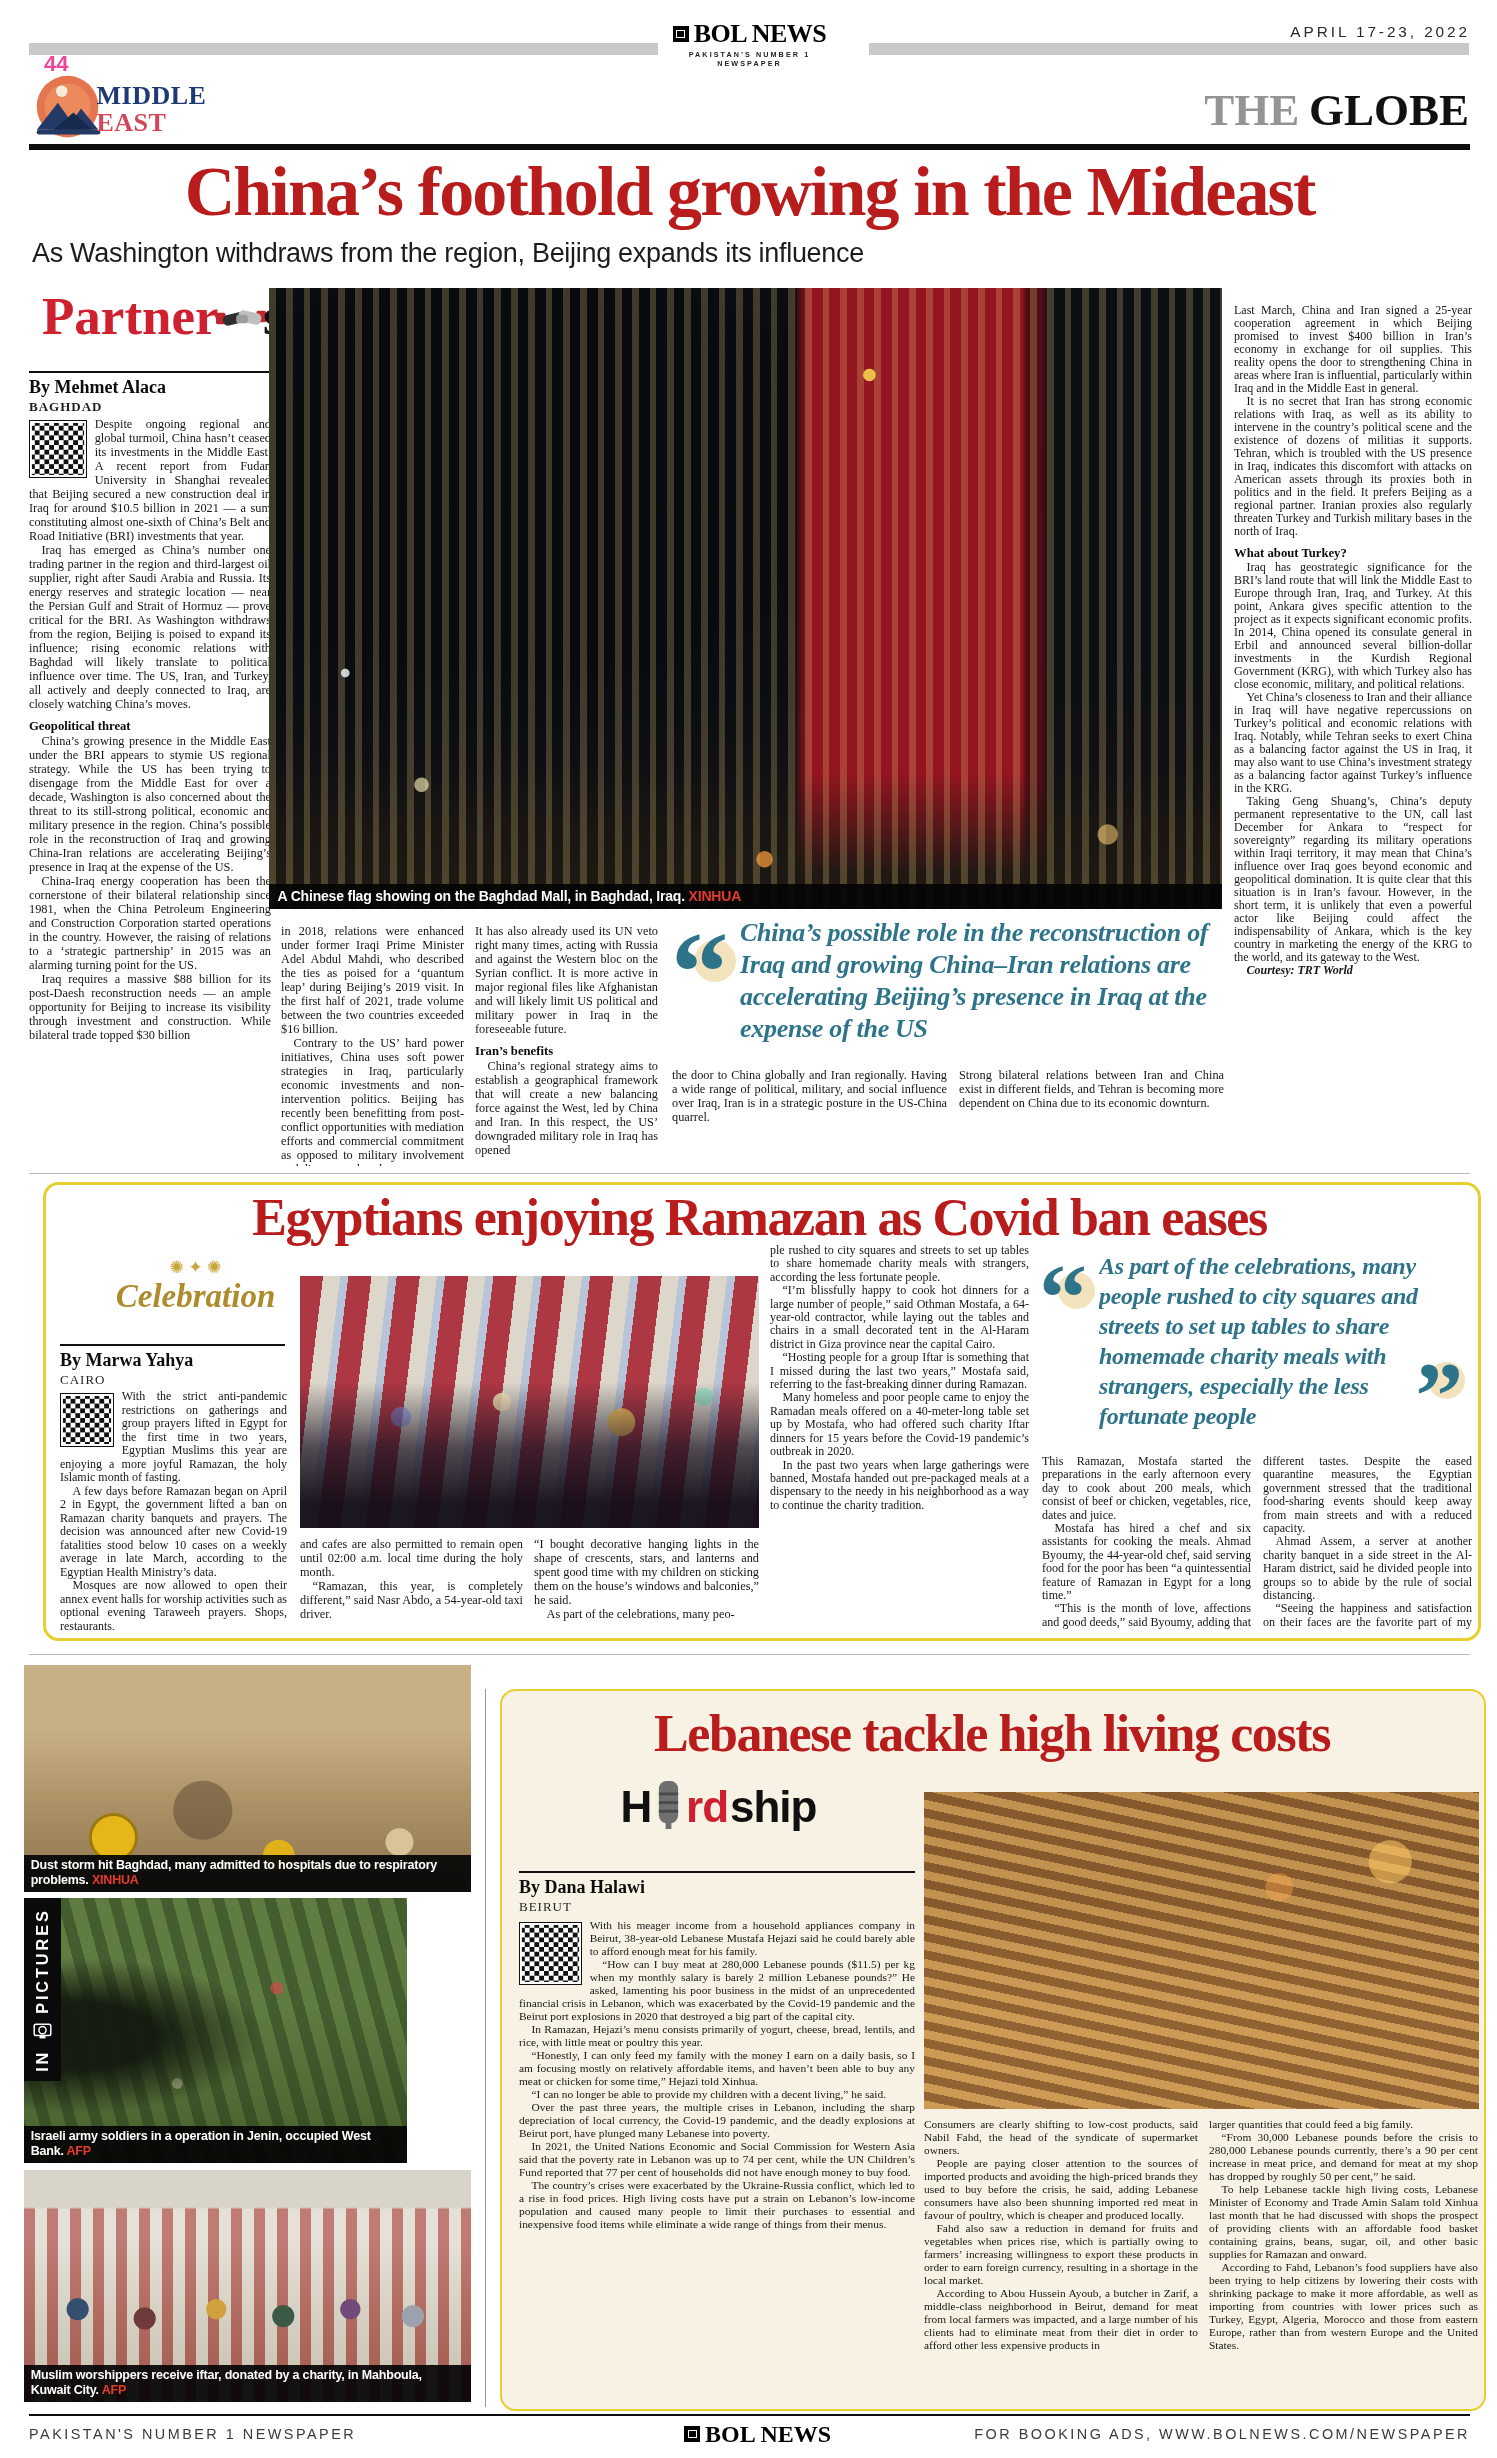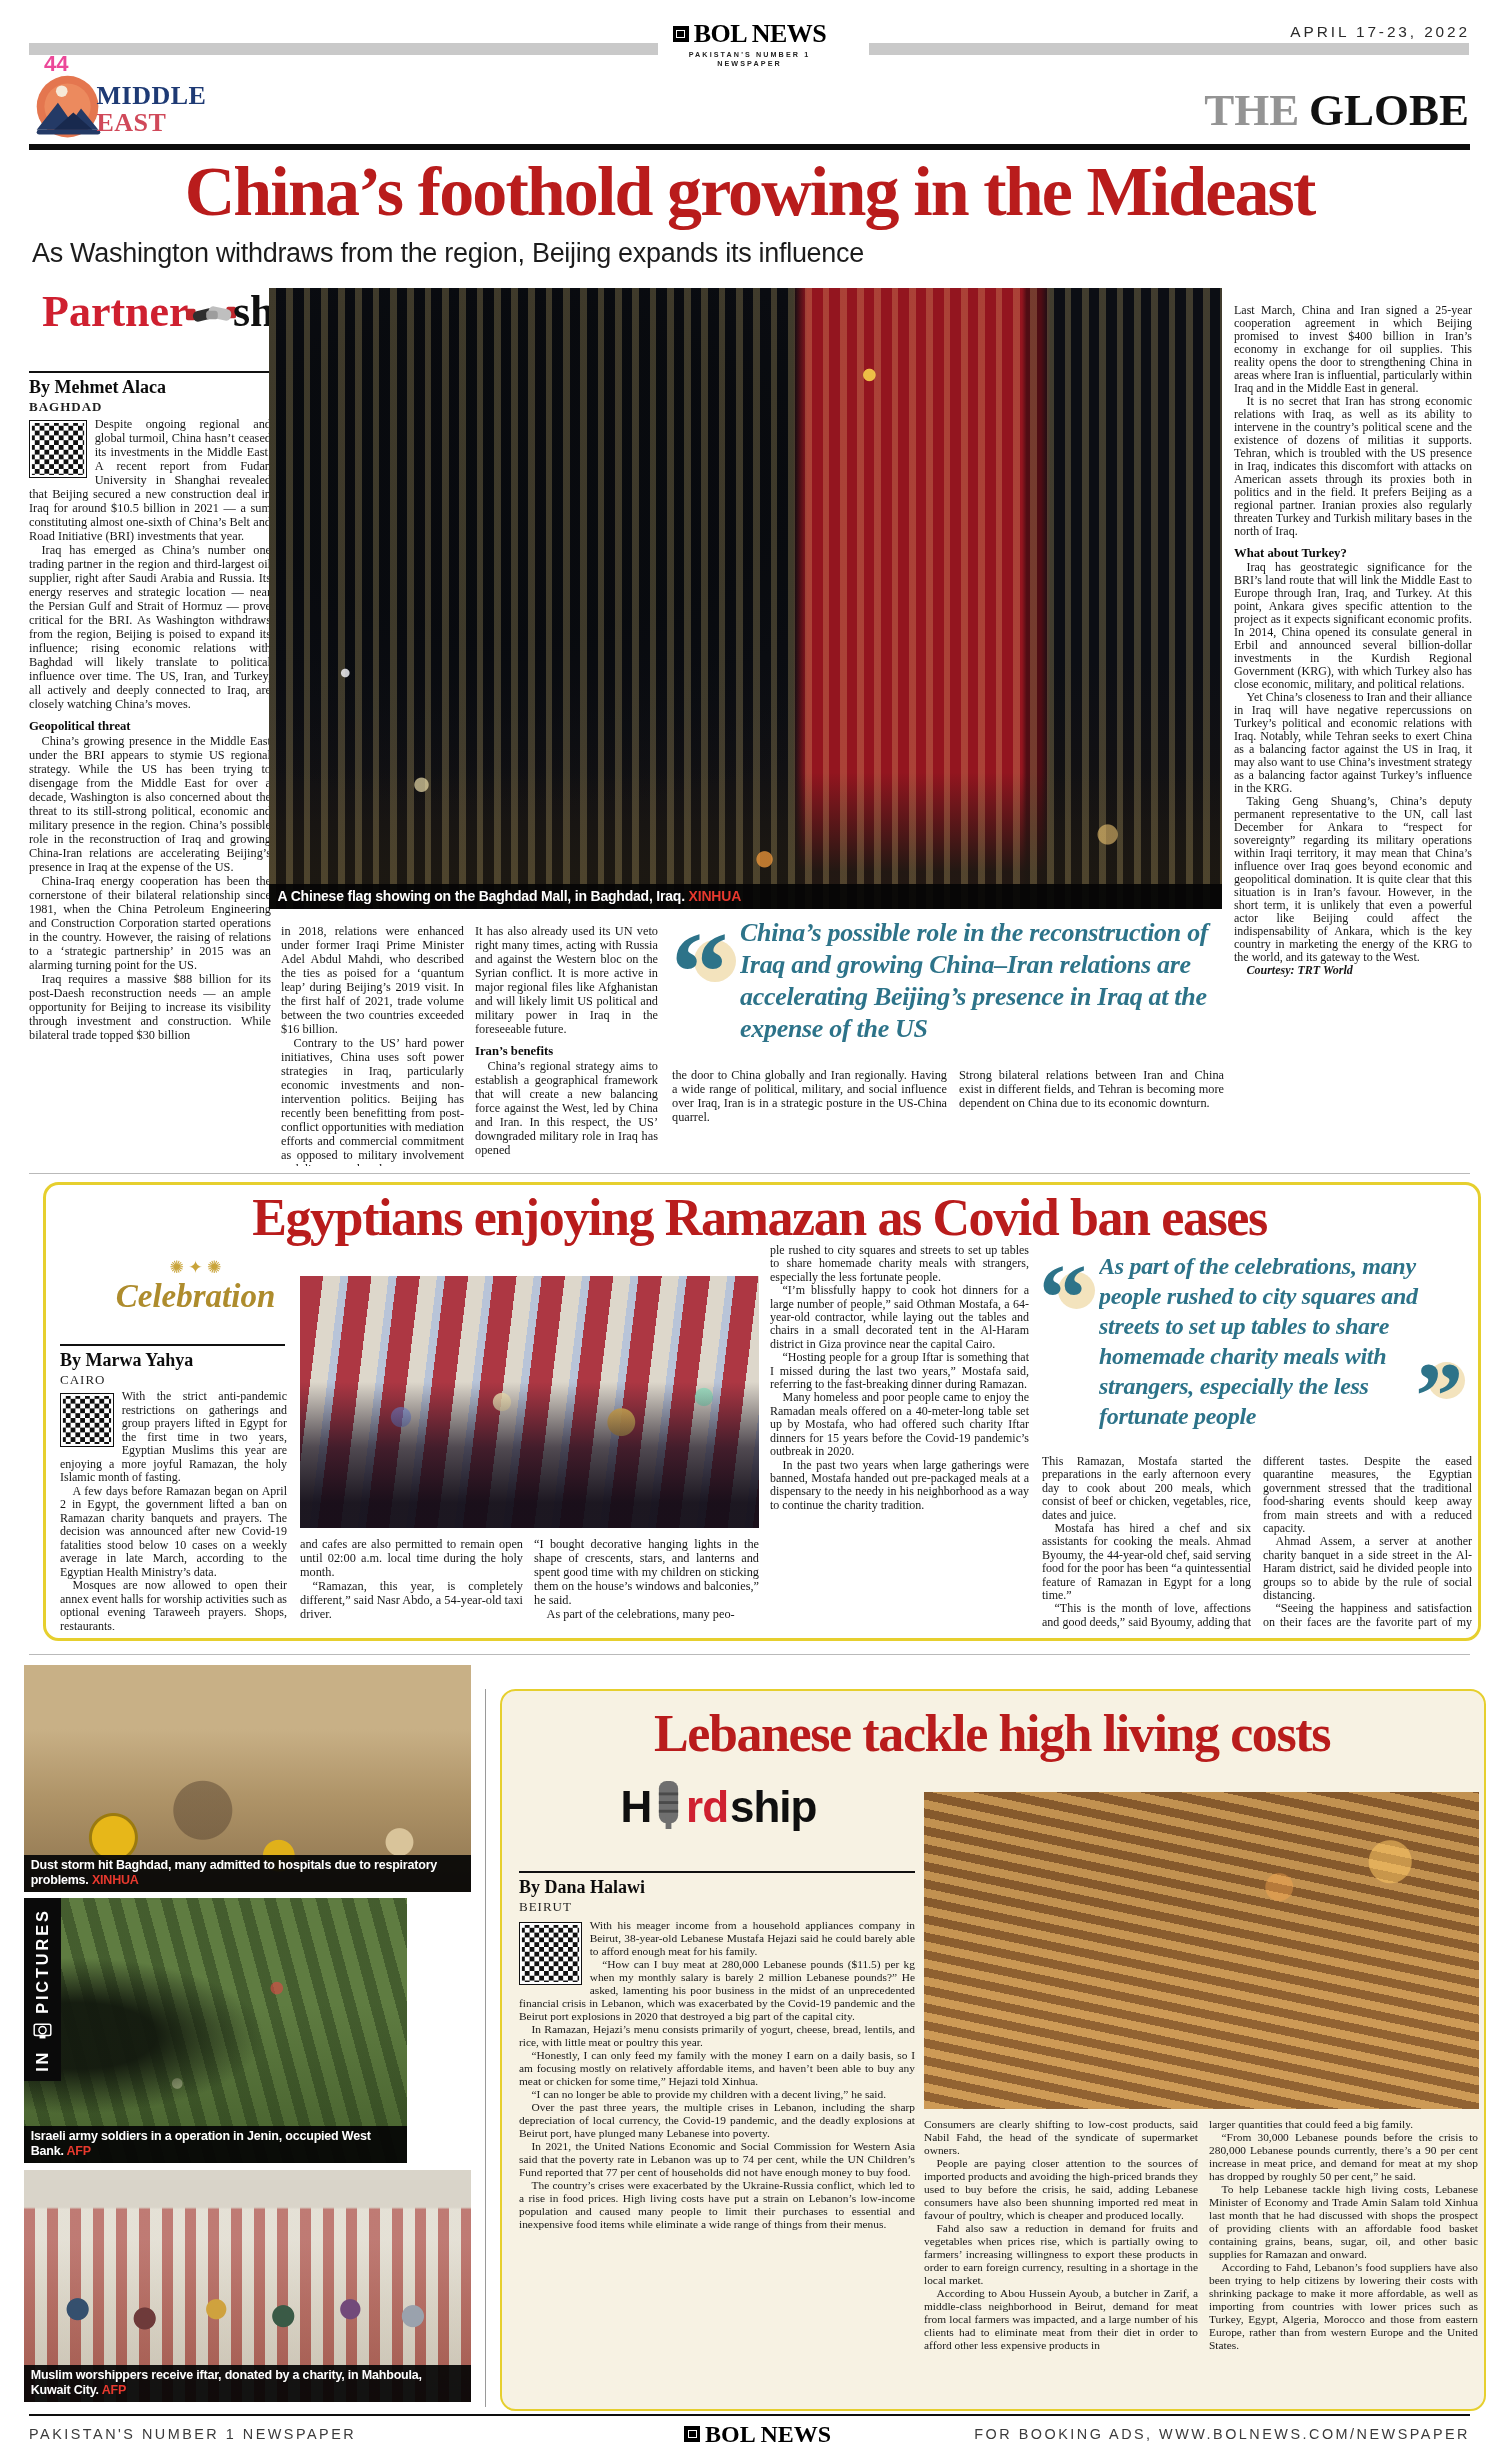--- a/index.html
+++ b/index.html
@@ -154,21 +154,21 @@
     </div>
   </div>
   <div class="abs theglobe" style="right:29px;top:88px;">
     <span class="the">THE</span><span>GLOBE</span>
   </div>
   <div class="abs blackrule" style="left:29px;top:144px;width:1441px;height:5.8px;"></div>
 
   <div class="abs hl hl-main" style="left:29px;top:156px;width:1441px;">China’s foothold growing in the Mideast</div>
   <div class="abs hl-sub" style="left:32px;top:238px;width:1153px;">As Washington withdraws from the region, Beijing expands its influence</div>
 
-  <div class="abs kicker" style="left:42px;top:286px;font-size:44px;">
+  <div class="abs kicker" style="left:42px;top:286px;font-size:53px;">
     <span class="k-red">Partner</span>
     <svg width="52" height="35" viewBox="0 0 54 36" style="margin:5.8px -3.8px 0 -3.8px;">
       <rect x="1" y="12" width="10" height="12" rx="2" fill="#c0272d"></rect>
       <rect x="43" y="10" width="10" height="12" rx="2" fill="#c0272d"></rect>
       <rect x="8" y="13" width="22" height="11" rx="5" fill="#2e2e2e" transform="rotate(-14 19 18)"></rect>
       <rect x="24" y="11" width="24" height="12" rx="5" fill="#bfbfbf" transform="rotate(12 36 17)"></rect>
       <rect x="22" y="14" width="12" height="9" rx="3" fill="#9d9d9d"></rect>
     </svg>
     <span class="k-blk">ship</span>
   </div>
@@ -268,21 +268,21 @@
     </div>
   <div class="abs body" style="left:534px;top:1537px;width:225px;height:94px;">
       <div>
         <p>“I bought decorative hanging lights in the shape of crescents, stars, and lanterns and spent good time with my children on sticking them on the house’s windows and balconies,” he said.</p>
         <p>As part of the celebrations, many peo-</p>
       </div>
     </div>
 
   <div class="abs body" style="left:770px;top:1244px;width:259px;height:387px;font-size:12px;line-height:13.4px;">
       <div>
-        <p>ple rushed to city squares and streets to set up tables to share homemade charity meals with strangers, especially the less fortunate people.</p>
+        <p>ple rushed to city squares and streets to set up tables to share homemade charity meals with strangers, according the less fortunate people.</p>
         <p>“I’m blissfully happy to cook hot dinners for a large number of people,” said Othman Mostafa, a 64-year-old contractor, while laying out the tables and chairs in a small decorated tent in the Al-Haram district in Giza province near the capital Cairo.</p>
         <p>“Hosting people for a group Iftar is something that I missed during the last two years,” Mostafa said, referring to the fast-breaking dinner during Ramazan.</p>
         <p>Many homeless and poor people came to enjoy the Ramadan meals offered on a 40-meter-long table set up by Mostafa, who had offered such charity Iftar dinners for 15 years before the Covid-19 pandemic’s outbreak in 2020.</p>
         <p>In the past two years when large gatherings were banned, Mostafa handed out pre-packaged meals at a dispensary to the needy in his neighborhood as a way to continue the charity tradition.</p>
       </div>
     </div>
 
   <div class="abs" style="left:1039px;top:1249px;width:432px;height:204px;">
     <div class="qdisc" style="left:19px;top:23px;width:37px;height:37px;"></div>
     <div class="qglyph" style="left:0;top:5.8px;font-size:96px;">“</div>

